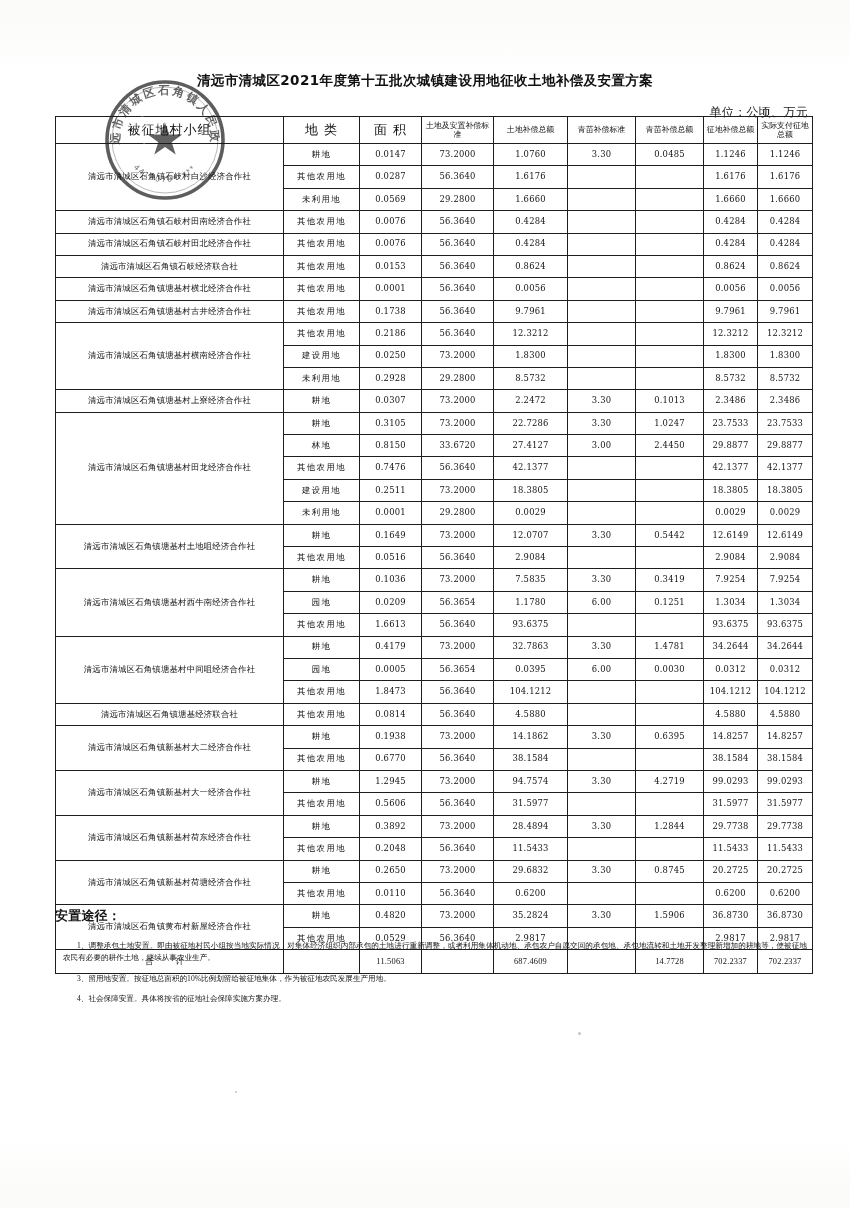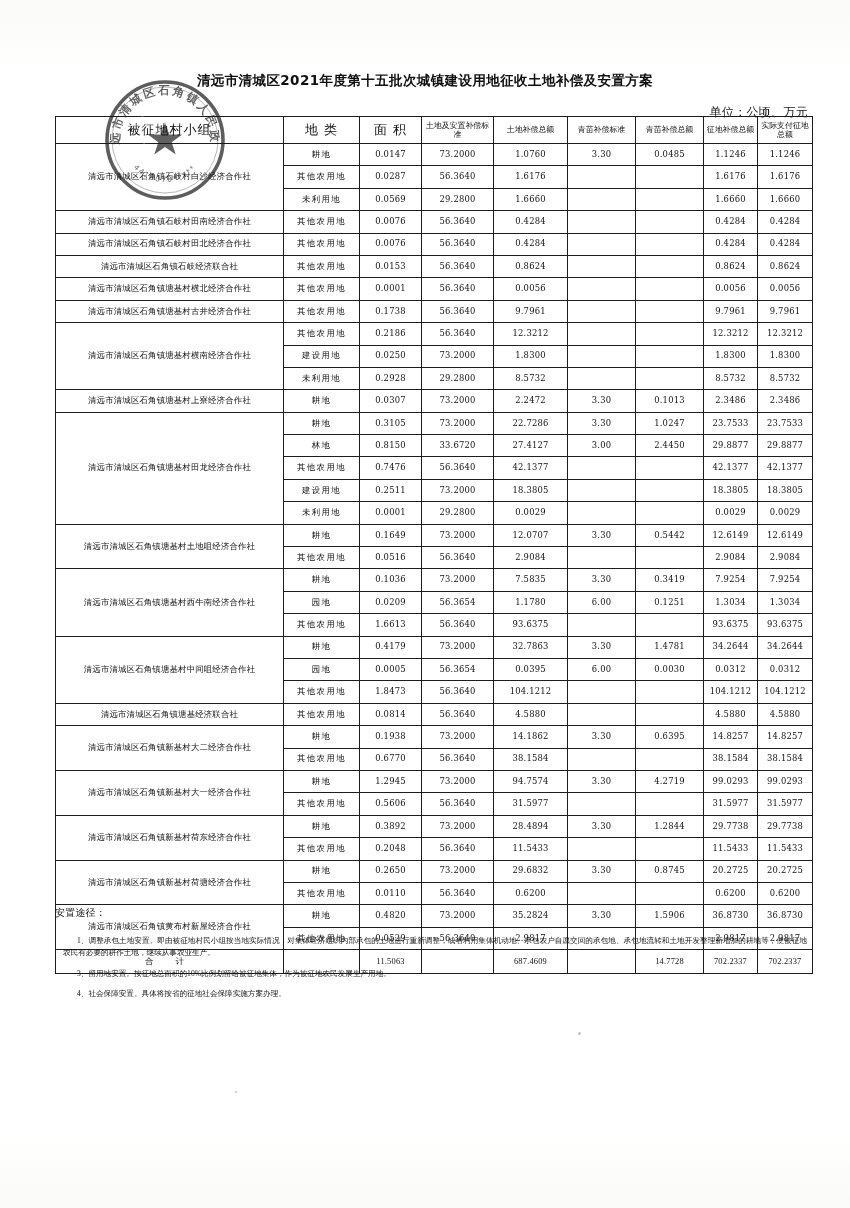--- a/index.html
+++ b/index.html
@@ -89,21 +89,21 @@
   col.c-land{width:74px;}
   col.c-seed-std{width:68px;}
   col.c-seed-tot{width:68px;}
   col.c-zheng{width:54px;}
   col.c-pay{width:55px;}
   
   .notes{
     position:absolute;left:55px;top:905px;width:760px;
     font-size:7.6px;line-height:1.62;color:#161616;
   }
-  .notes .hd{font-weight:normal;letter-spacing:.2px;margin-bottom:14px;font-size:10px;}
+  .notes .hd{font-weight:bold;letter-spacing:.2px;margin-bottom:14px;font-size:13px;}
   .notes p{margin:8px;text-indent:14px;text-align:justify;font-family:Liberation Serif, serif;}
   .speck{position:absolute;background:#8a8a8a;border-radius:50%;opacity:.5;}
 </style>
 </head>
 <body>
 
 <div class="page">
 
   <div class="title-wrap">
     <div class="doc-title">清远市清城区2021年度第十五批次城镇建设用地征收土地补偿及安置方案</div>

